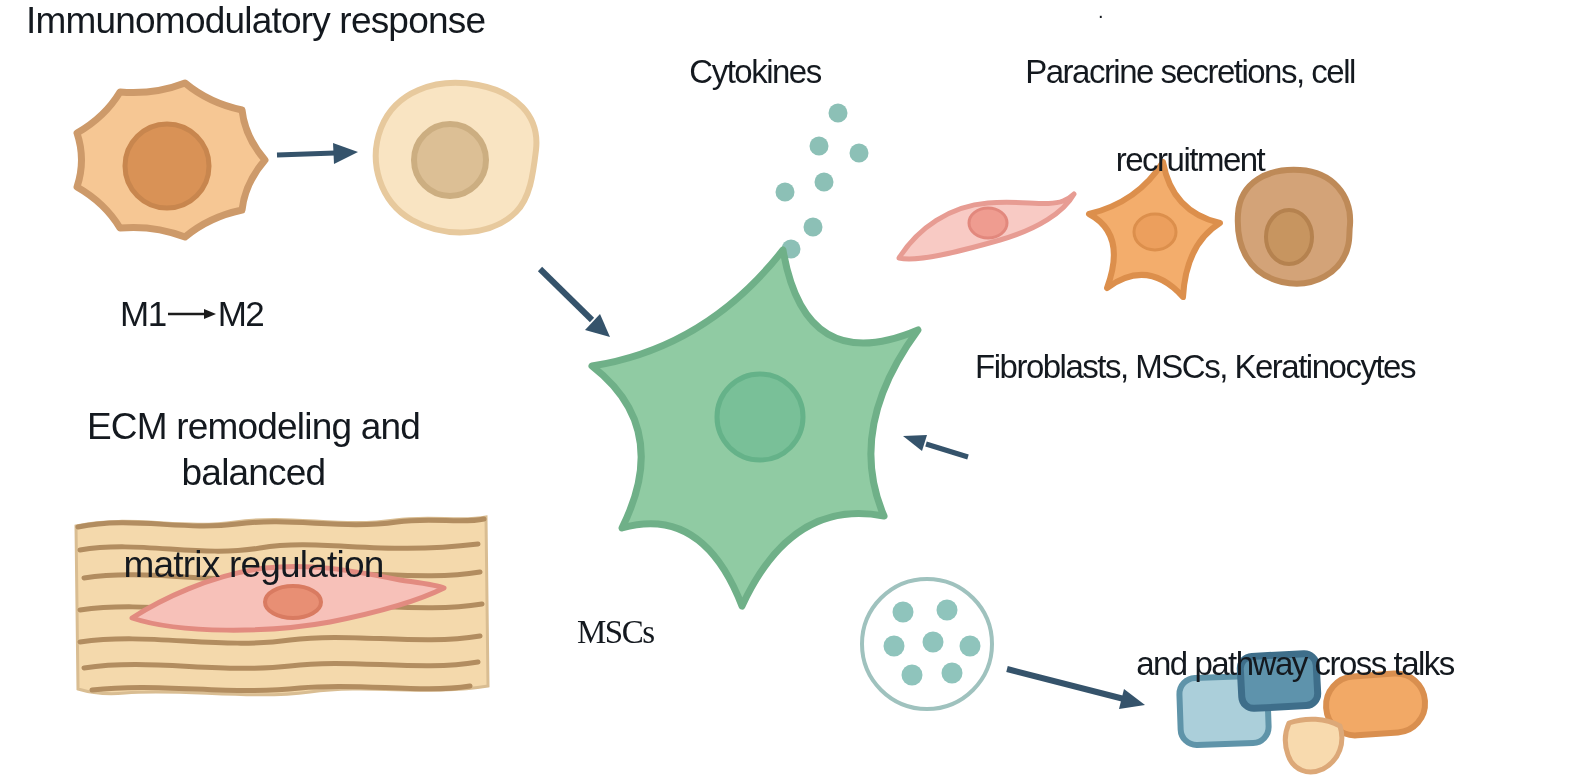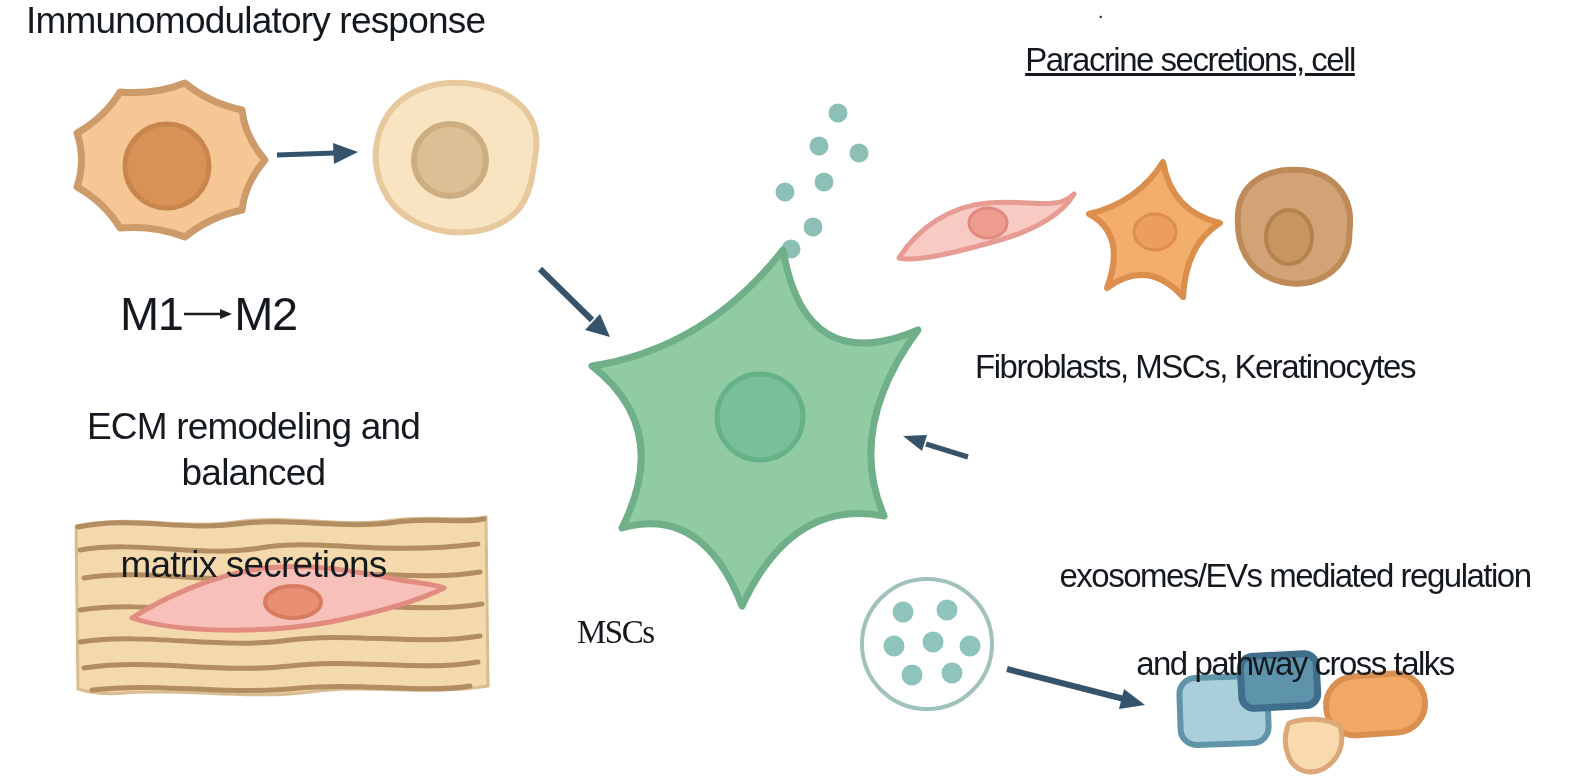--- a/index.html
+++ b/index.html
@@ -3,21 +3,21 @@
 <meta charset="utf-8">
 <style>
   html,body{margin:0;padding:0;background:#ffffff;}
   #canvas{position:relative;width:1585px;height:776px;background:#ffffff;overflow:hidden;
           font-family:"Liberation Sans",sans-serif;}
   #art{position:absolute;left:0;top:0;z-index:1;}
   .label{position:absolute;z-index:2;color:#14191f;font-size:33px;line-height:44px;
          letter-spacing:-1.5px;white-space:pre-line;}
   .label-lg{font-size:37px;line-height:46px;letter-spacing:-0.8px;}
   .center{text-align:center;}
-  .m1m2{display:flex;align-items:center;font-size:47px;}
+  .m1m2{display:flex;align-items:center;font-size:35px;}
   .stray{position:absolute;z-index:2;color:#14191f;font-size:20px;}
 </style>
 </head>
 <body>
 
 <div id="canvas">
 
   <svg id="art" width="1585" height="780" viewBox="0 0 1585 780">
 
     <g>
@@ -120,31 +120,33 @@
 
   <div class="m1m2 label" style="left:120px;top:292px;">
     <span>M1</span>
     <svg width="52" height="16">
       <line x1="2" y1="8" x2="38" y2="8" stroke-width="2.5" stroke="#1c1c1c"></line>
       <polygon points="38,3 50,8 38,13" fill="#1c1c1c"></polygon>
     </svg>
     <span>M2</span>
   </div>
 
+  <div class="label center" style="left:655px;top:50px;width:200px;">Cytokines</div>
 
-  <div class="label center" style="left:950px;top:38px;width:480px;text-decoration:underline;"><span>Paracrine secretions, cell</span><br>
+  <div class="label center" style="left:950px;top:50px;width:480px;"><span>Paracrine secretions, cell</span><br>
+    <span>recruitment</span>
   </div>
 
   <div class="label center" style="left:935px;top:345px;width:520px;white-space:nowrap;">Fibroblasts, MSCs, Keratinocytes</div>
 
   <div class="label center" style="left:1000px;top:466px;width:590px;"><br>
-    <span>exosomes/EVs mediated regulation</span><br>
+    <br>
     <span>and pathway cross talks</span>
   </div>
 
   <div class="label label-lg center" style="left:21px;top:404px;width:465px;"><span>ECM remodeling and balanced</span><br>
-    <span>matrix secretions</span>
+    <span>matrix regulation</span>
   </div>
 
   <div class="label" style="left:577px;top:610px;font-family:Liberation Serif, serif;">MSCs</div>
 
   <div class="stray" style="left:1098px;top:0px;">.</div>
 </div>
 
 </body></html>

